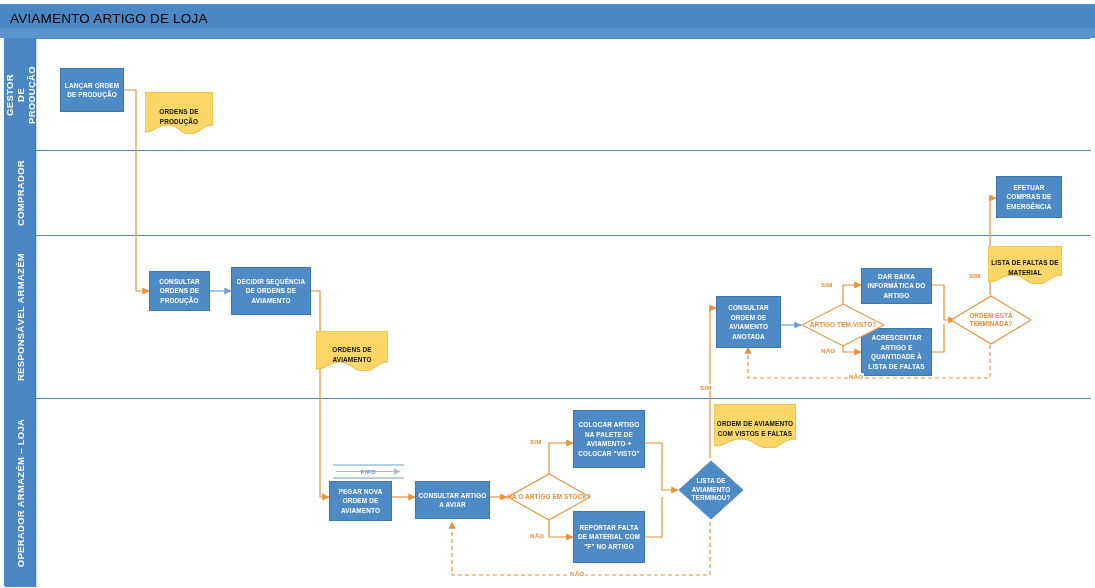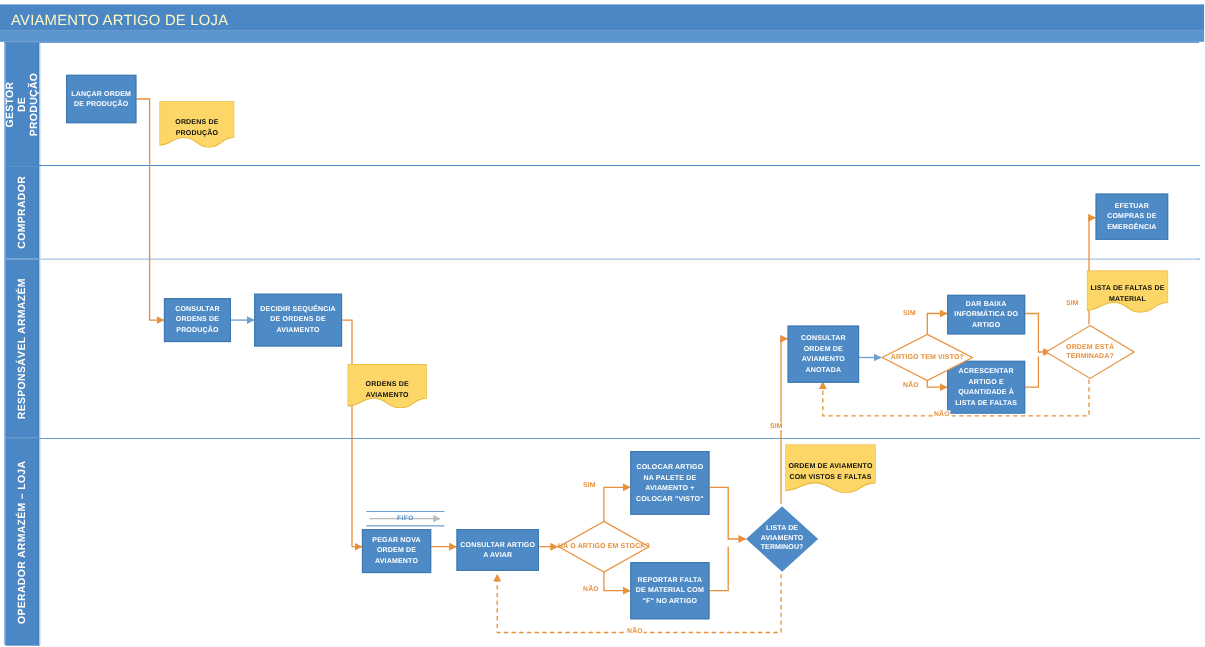--- a/index.html
+++ b/index.html
@@ -1,21 +1,21 @@
 <!DOCTYPE html>
 <html><head>
 <meta charset="utf-8">
 <style>
   html,body{margin:0;padding:0;background:#ffffff;}
   body{font-family:"Liberation Sans",sans-serif;}
   #page{position:relative;width:1095px;height:588px;overflow:hidden;background:#fff;}
 
   
   #title-bar{position:absolute;left:0;top:4px;width:1095px;height:24px;background:#4a87c4;}
-  #title-text{position:absolute;left:10px;top:7px;font-size:13.5px;letter-spacing:.2px;color:#fef9c3;font-weight:400;white-space:nowrap;}
+  #title-text{position:absolute;left:10px;top:7px;font-size:13.5px;letter-spacing:.2px;color:#000000;font-weight:400;white-space:nowrap;}
   #title-under{position:absolute;left:0;top:28px;width:1095px;height:10px;background:#5b93cc;}
 
   
   #pool{position:absolute;left:4px;top:38px;width:1086px;height:548px;box-sizing:border-box;border:1px solid #4a87c4;}
   .lane{position:absolute;left:0;width:1086px;box-sizing:border-box;border-bottom:1px solid #4a87c4;}
   .lane:last-child{border-bottom:none;}
   .lane-head{position:absolute;left:0;top:0;width:31px;height:100%;background:#4a87c4;box-sizing:border-box;border-right:1px solid #3d79b3;}
   .lane-head span{position:absolute;left:50%;top:50%;transform:translate(-50%,-50%) rotate(-90deg);
      white-space:nowrap;color:#fff;font-size:9.5px;font-weight:bold;letter-spacing:.3px;text-align:center;}
   .lane-head span.two-line{white-space:pre-line;line-height:11px;}

